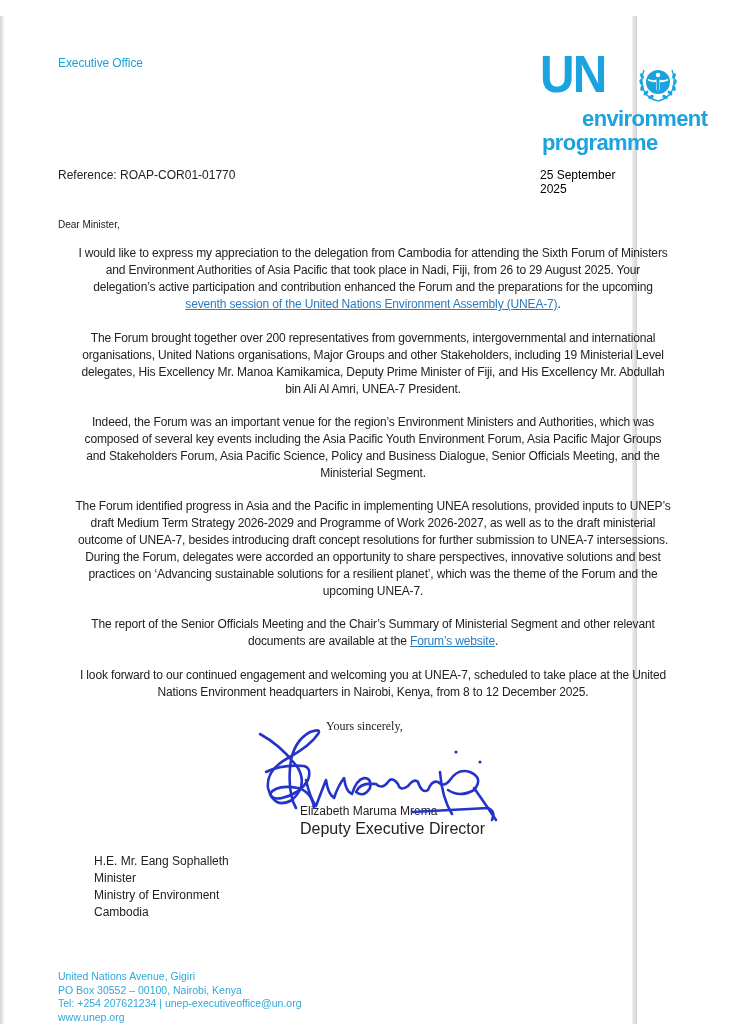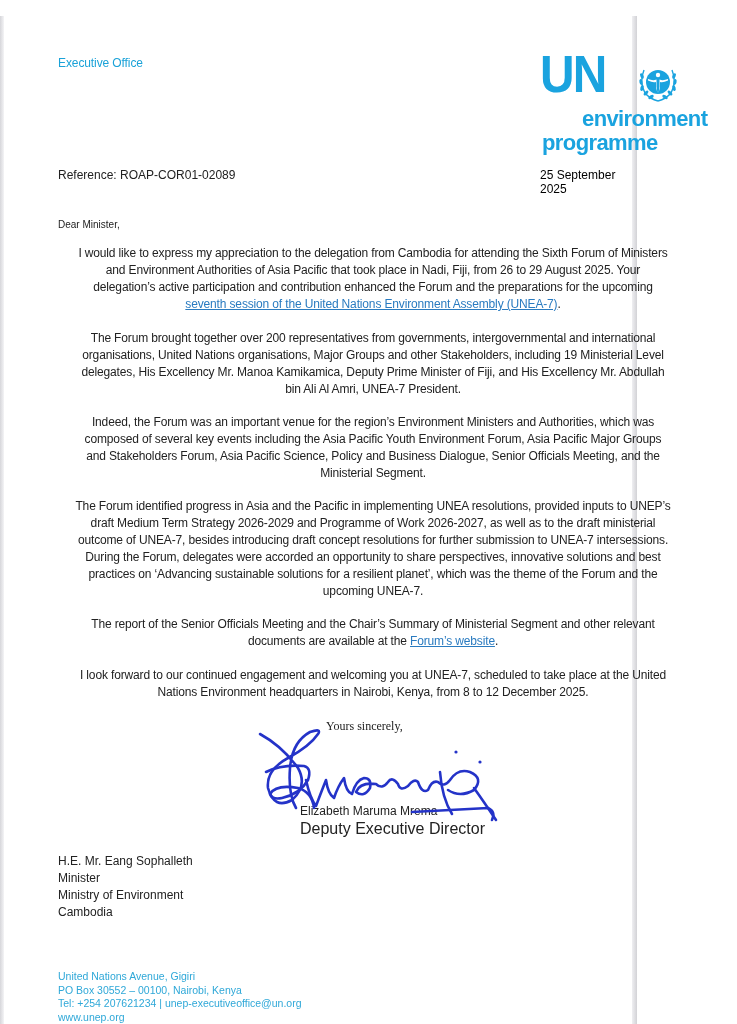--- a/index.html
+++ b/index.html
@@ -130,21 +130,21 @@
     left: 300px; top: 804px;
     font-size: 16px;
     line-height: 17px;
   }
   .recipient {
     position: absolute;
     left: 58px; top: 837px;
     font-size: 12px;
     line-height: 17px;
   }
-  .recipient .ln { display: block; }
+  .recipient .ln { display: block; margin-left: 36px; }
   .footer {
     position: absolute;
     left: 58px; top: 954px;
     font-size: 10.5px;
     line-height: 13.5px;
     color: #2fa8d8;
   }
   .footer .ln { display: block; }
 </style>
 </head>
@@ -181,21 +181,21 @@
       <circle cx="22" cy="22" r="12" fill="#1aa3df"></circle>
       <g fill="#ffffff">
         <circle cx="22" cy="15" r="2.2"></circle>
         <path d="M12 19 Q17 21 20.5 19.5 L20.5 27 Q21 31 22 34 Q23 31 23.5 27 L23.5 19.5 Q27 21 32 19 L32 20.5 Q27 23 24 22 L24 28 L22 34 L20 28 L20 22 Q17 23 12 20.5 Z"></path>
       </g>
     </svg>
     <div class="logo-env">environment</div>
     <div class="logo-prog">programme</div>
   </div>
 
-  <div class="reference">Reference: ROAP-COR01-02089</div>
+  <div class="reference">Reference: ROAP-COR01-01770</div>
   <div class="date">25 September 2025</div>
 
   <div class="salutation">Dear Minister,</div>
 
   <div class="para" style="top:229px;">
     <span class="ln">I would like to express my appreciation to the delegation from Cambodia for attending the Sixth Forum of Ministers</span>
     <span class="ln">and Environment Authorities of Asia Pacific that took place in Nadi, Fiji, from 26 to 29 August 2025. Your</span>
     <span class="ln">delegation’s active participation and contribution enhanced the Forum and the preparations for the upcoming</span>
     <span class="ln"><a class="link">seventh session of the United Nations Environment Assembly (UNEA-7)</a><span>.</span></span>
   </div>

